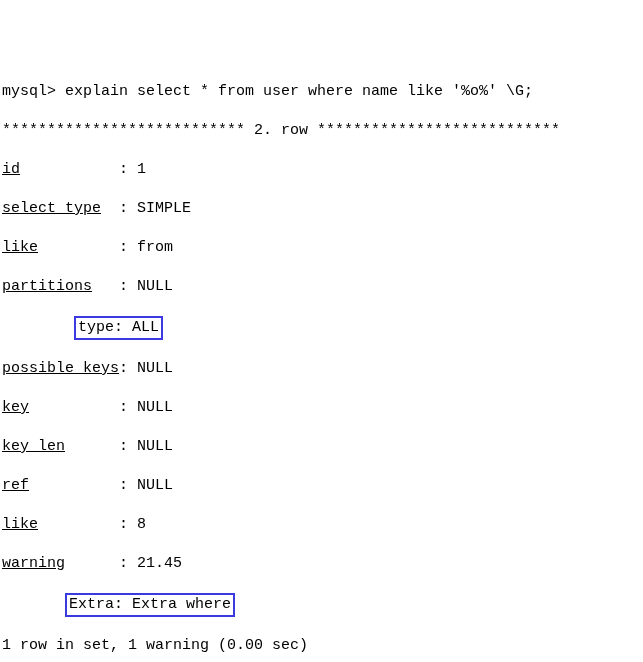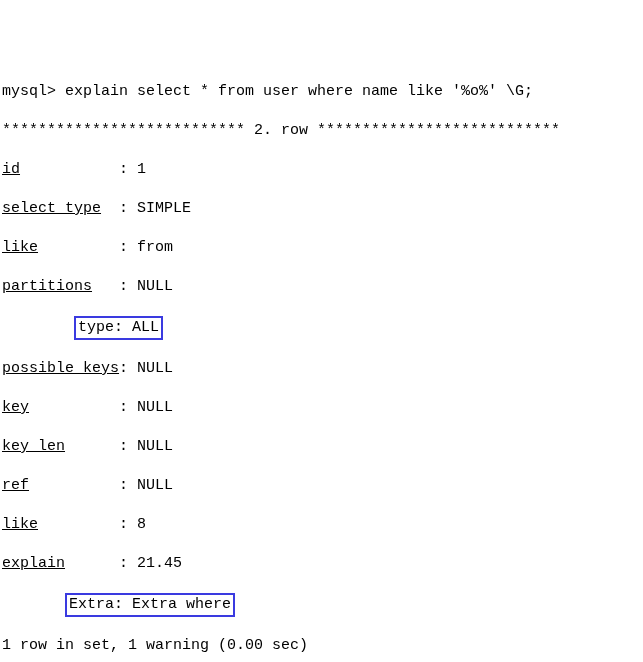--- a/index.html
+++ b/index.html
@@ -43,21 +43,21 @@
 <div class="row-block"><span class="label">id</span>: <span class="value">1</span></div>
 <div class="row-block"><span class="label">select_type</span>: <span class="value">SIMPLE</span></div>
 <div class="row-block"><span class="label">like</span>: <span class="value">from</span></div>
 <div class="row-block"><span class="label">partitions</span>: <span class="value">NULL</span></div>
 <div class="row-block">        <span class="highlight-box"><span>type</span>: <span>ALL</span></span></div>
 <div class="row-block"><span class="label">possible_keys</span>: <span class="value">NULL</span></div>
 <div class="row-block"><span class="label">key</span>: <span class="value">NULL</span></div>
 <div class="row-block"><span class="label">key_len</span>: <span class="value">NULL</span></div>
 <div class="row-block"><span class="label">ref</span>: <span class="value">NULL</span></div>
 <div class="row-block"><span class="label">like</span>: <span class="value">8</span></div>
-<div class="row-block"><span class="label">explain</span>: <span class="value">21.45</span></div>
+<div class="row-block"><span class="label">warning</span>: <span class="value">21.45</span></div>
 <div class="row-block">       <span class="highlight-box"><span>Extra</span>: <span>Extra where</span></span></div>
 <div class="plain-line">1 row in set, 1 warning (0.00 sec)</div>
 
 
 
 
 
 
 
 

